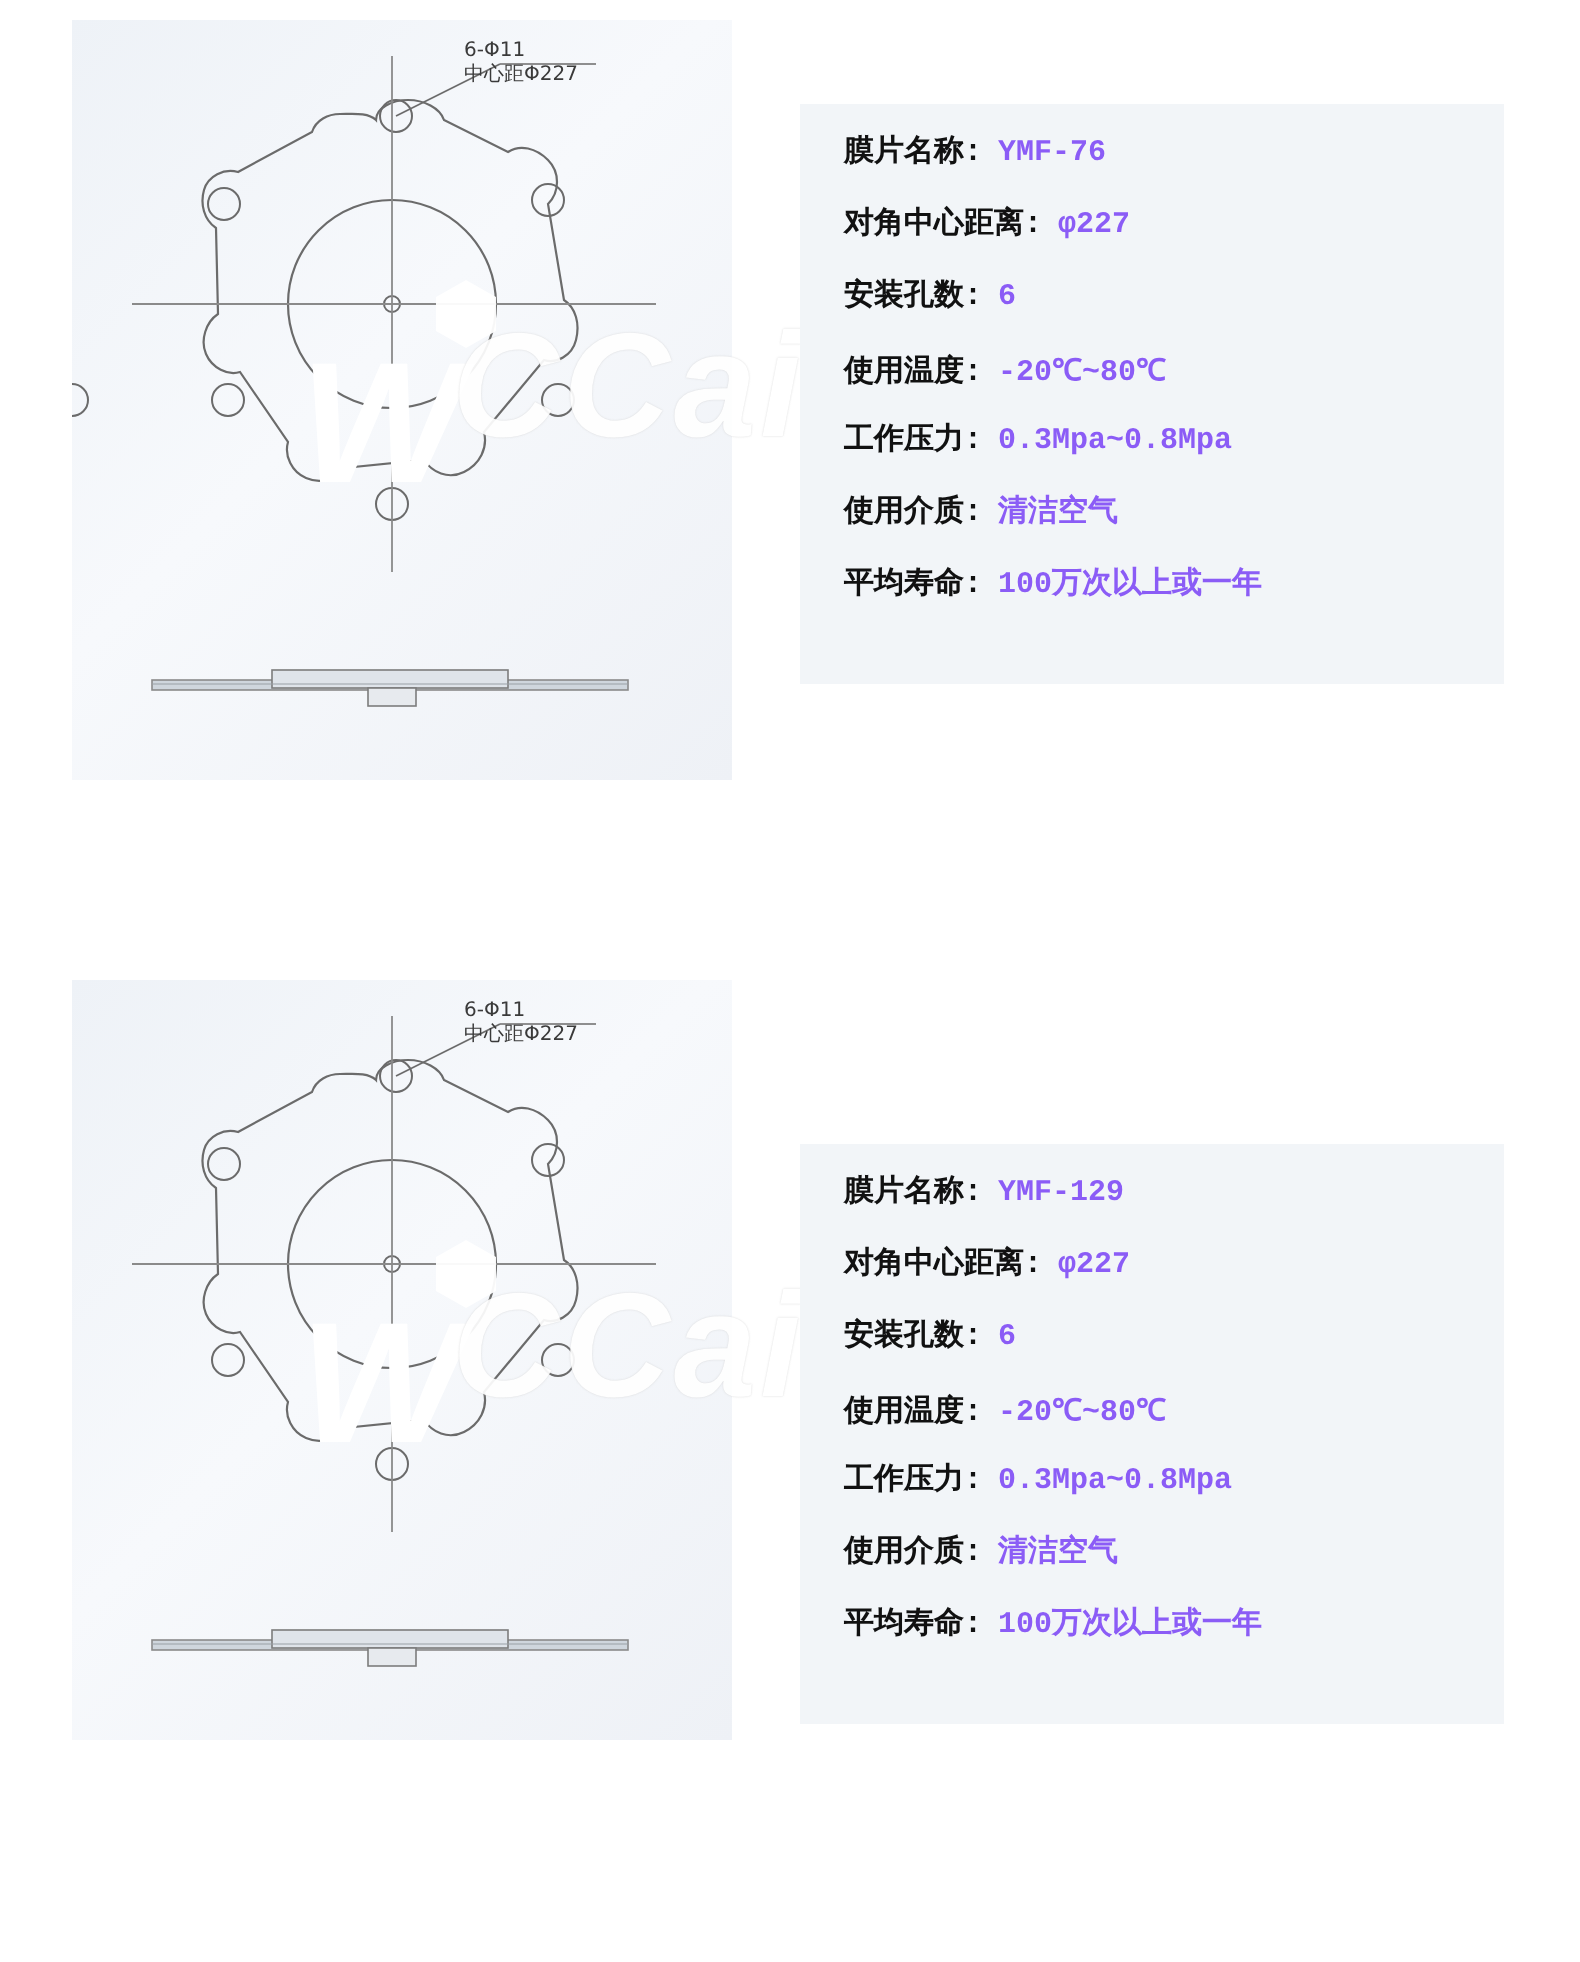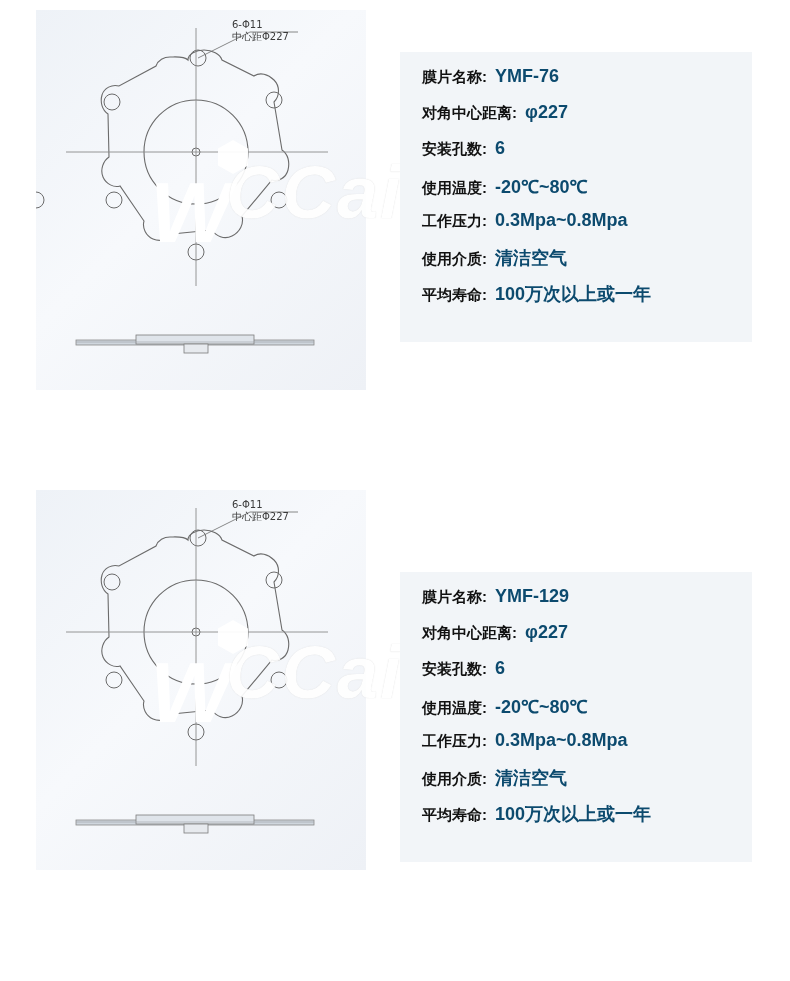--- a/index.html
+++ b/index.html
@@ -55,29 +55,29 @@
   .spec-row {
     display: flex;
     align-items: baseline;
     height: 36px;
     white-space: nowrap;
   }
   .spec-label {
     font-size: 15px;
     color: #111111;
     font-weight: bold;
-    font-family: Liberation Sans, sans-serif;
+    font-family: Liberation Mono, monospace;
     text-align: center;
   }
   .spec-value {
-    font-size: 18px;
-    color: #0c4a6e;
+    font-size: 15px;
+    color: #8b5cf6;
     font-weight: bold;
     margin-left: 8px;
-    font-family: Liberation Sans, sans-serif;
+    font-family: Liberation Mono, monospace;
   }
 
   
   .watermark {
     position: absolute;
     pointer-events: none;
     color: #ffffff;
     opacity: 0.92;
     font-weight: bold;
     font-style: italic;

